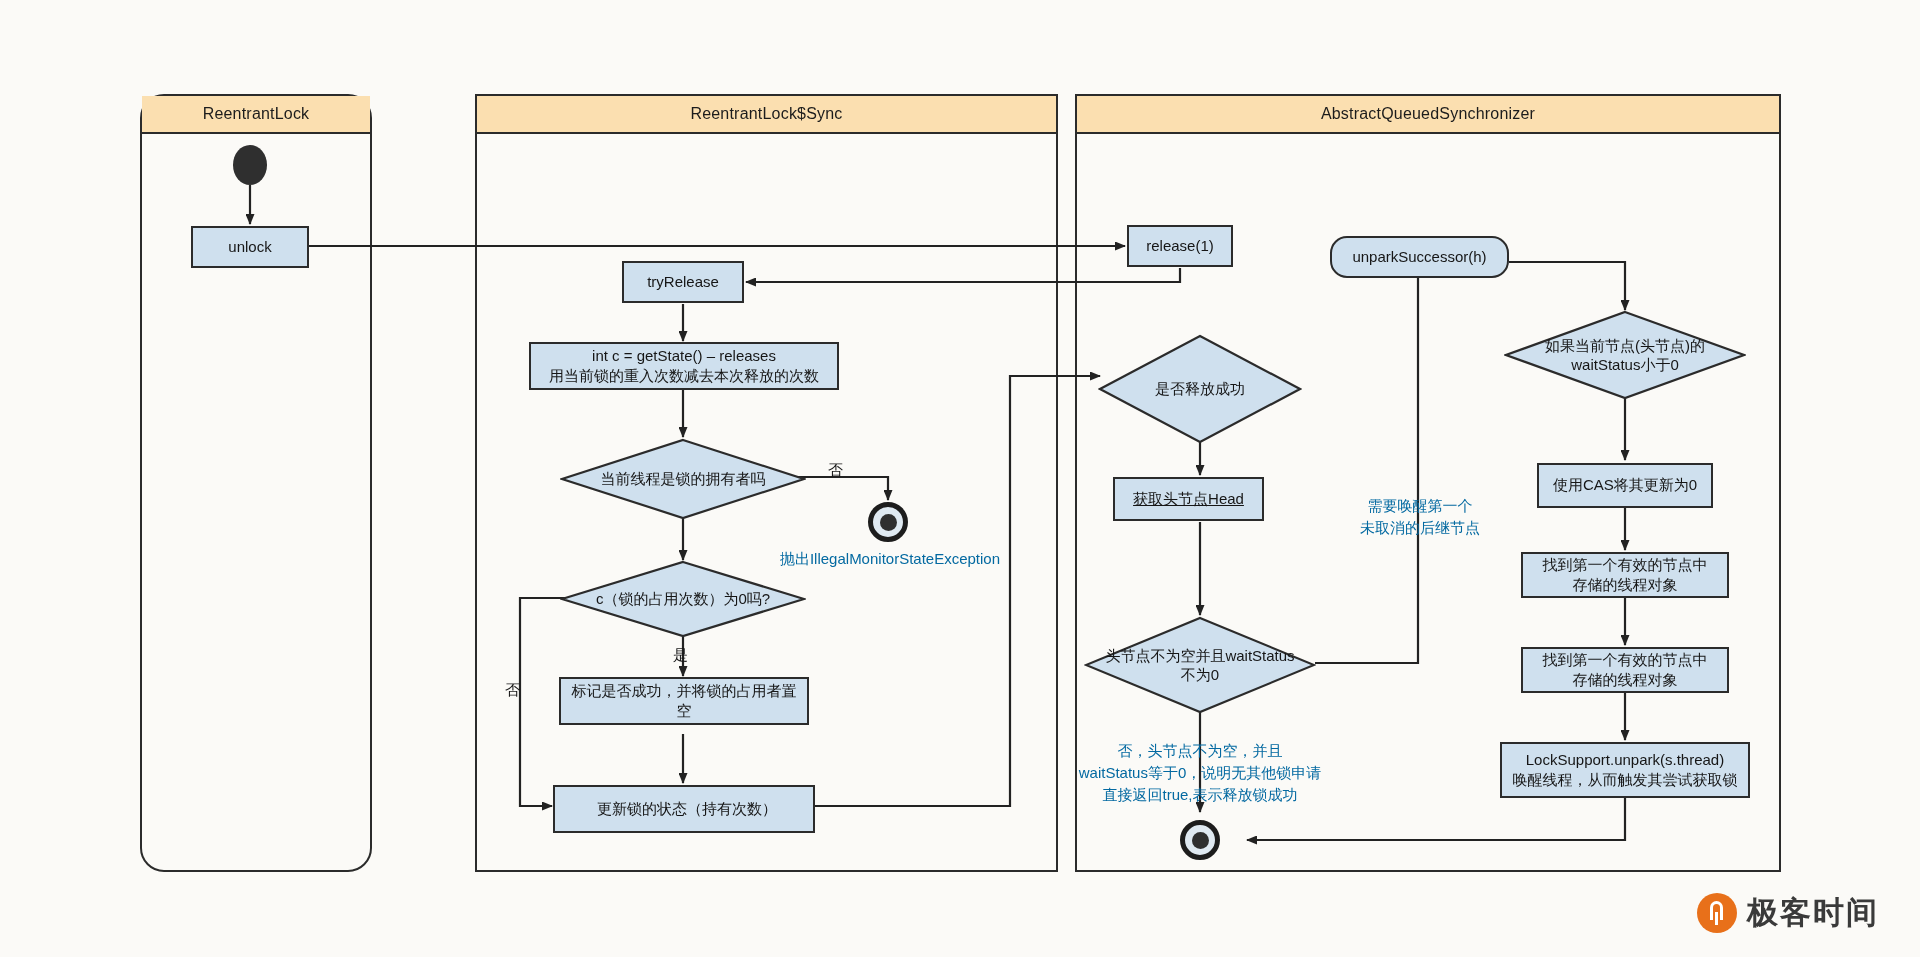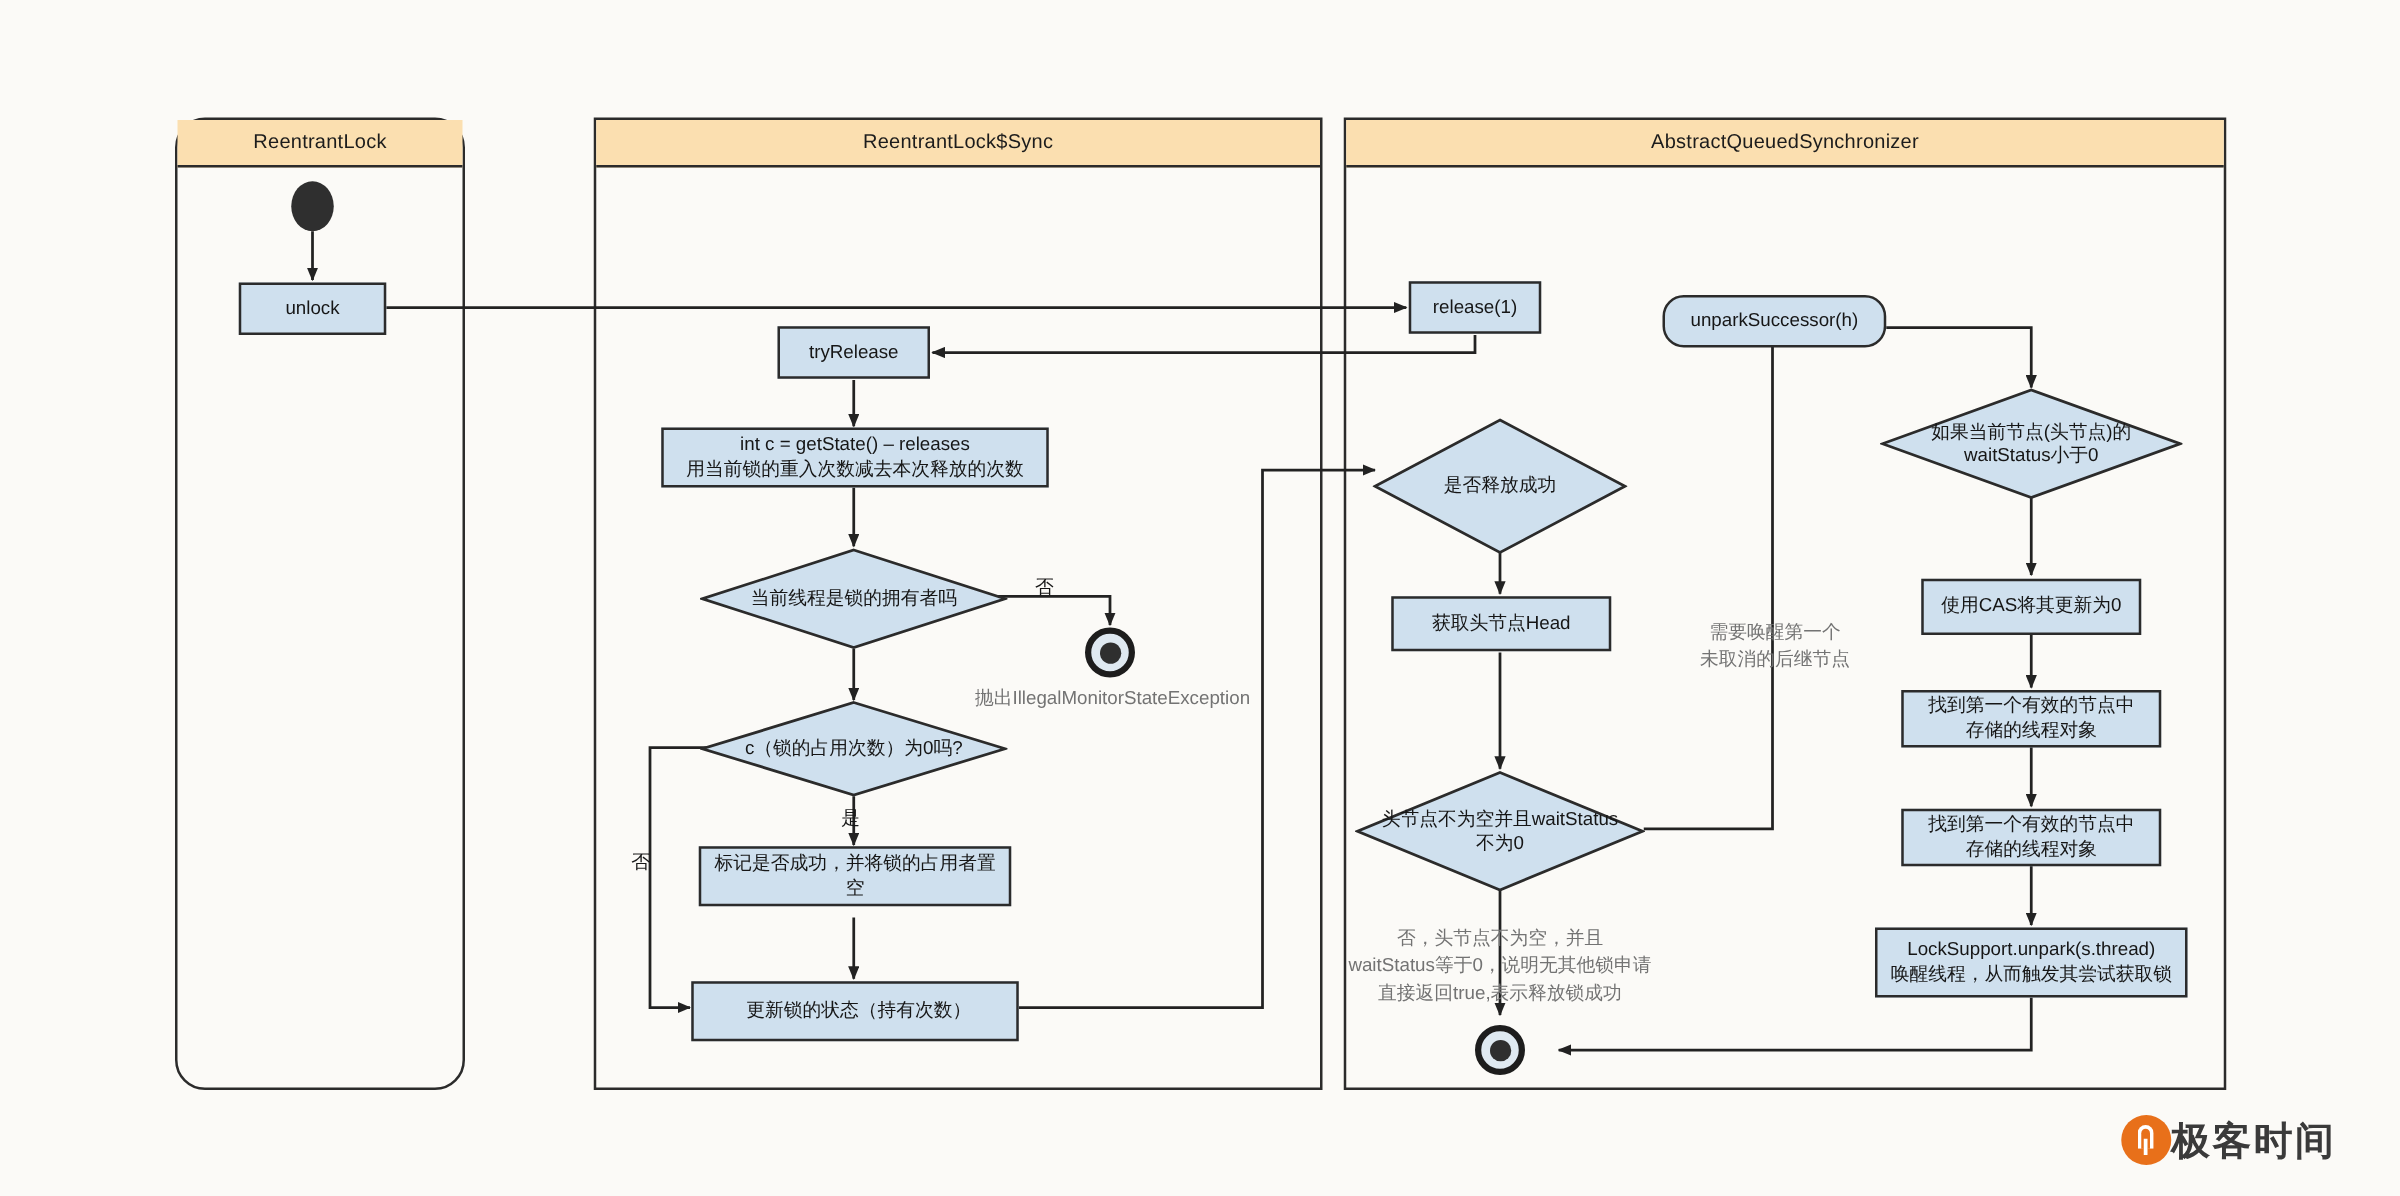--- a/index.html
+++ b/index.html
@@ -39,23 +39,23 @@
 
   .start-node{position:absolute;width:34px;height:40px;border-radius:50%;background:#2f2f2f;}
   .end-node{position:absolute;width:40px;height:40px;border-radius:50%;
     background:#dfe9f1;border:5px solid #1d1d1d;box-sizing:border-box;
     display:flex;align-items:center;justify-content:center;}
   .end-node i{display:block;width:17px;height:17px;border-radius:50%;background:#2f2f2f;}
 
   .edge-label{position:absolute;font-size:15px;color:#161616;white-space:pre-line;
     line-height:1.35;text-align:center;}
 
-  .note{position:absolute;font-size:15px;color:#737373;line-height:1.45;text-align:center;white-space:pre-line;}
-
-  .logo{position:absolute;display:flex;}
+  .note{position:absolute;font-size:15px;color:#0369a1;line-height:1.45;text-align:center;white-space:pre-line;}
+
+  .logo{position:absolute;display:flex;align-items:center;gap:10px;}
   .logo-mark{width:40px;height:40px;border-radius:50%;background:#e8701a;position:relative;}
   .logo-mark::after{
     content:"";position:absolute;left:13px;top:8px;width:13px;height:19px;
     border:3px solid #fff;border-radius:7px 7px 0 0;border-bottom:none;box-sizing:border-box;
   }
   .logo-mark::before{
     content:"";position:absolute;left:18px;top:19px;width:3px;height:13px;background:#fff;
   }
   .logo-text{font-size:31px;font-weight:bold;color:#3a3a3a;letter-spacing:2px;}
 </style>
@@ -140,21 +140,21 @@
 
   <div class="node" style="left:1127px;top:225px;width:106px;height:42px;">release(1)</div>
 
   <div class="node" style="left:622px;top:261px;width:122px;height:42px;">tryRelease</div>
 
   <div class="node" style="left:1330px;top:236px;width:179px;height:42px;border-radius:17px;">unparkSuccessor(h)</div>
 
   <div class="node" style="left:529px;top:342px;width:310px;height:48px;">int c = getState() – releases
 用当前锁的重入次数减去本次释放的次数</div>
 
-  <div class="node" style="left:1113px;top:477px;width:176px;height:44px;">获取头节点Head</div>
+  <div class="node" style="left:1113px;top:477px;width:151px;height:44px;text-decoration:underline;">获取头节点Head</div>
 
   <div class="node" style="left:1537px;top:463px;width:176px;height:45px;">使用CAS将其更新为0</div>
 
   <div class="node" style="left:1521px;top:552px;width:208px;height:46px;">找到第一个有效的节点中
 存储的线程对象</div>
 
   <div class="node" style="left:1521px;top:647px;width:208px;height:46px;">找到第一个有效的节点中
 存储的线程对象</div>
 
   <div class="node" style="left:559px;top:677px;width:250px;height:48px;">标记是否成功，并将锁的占用者置空</div>

